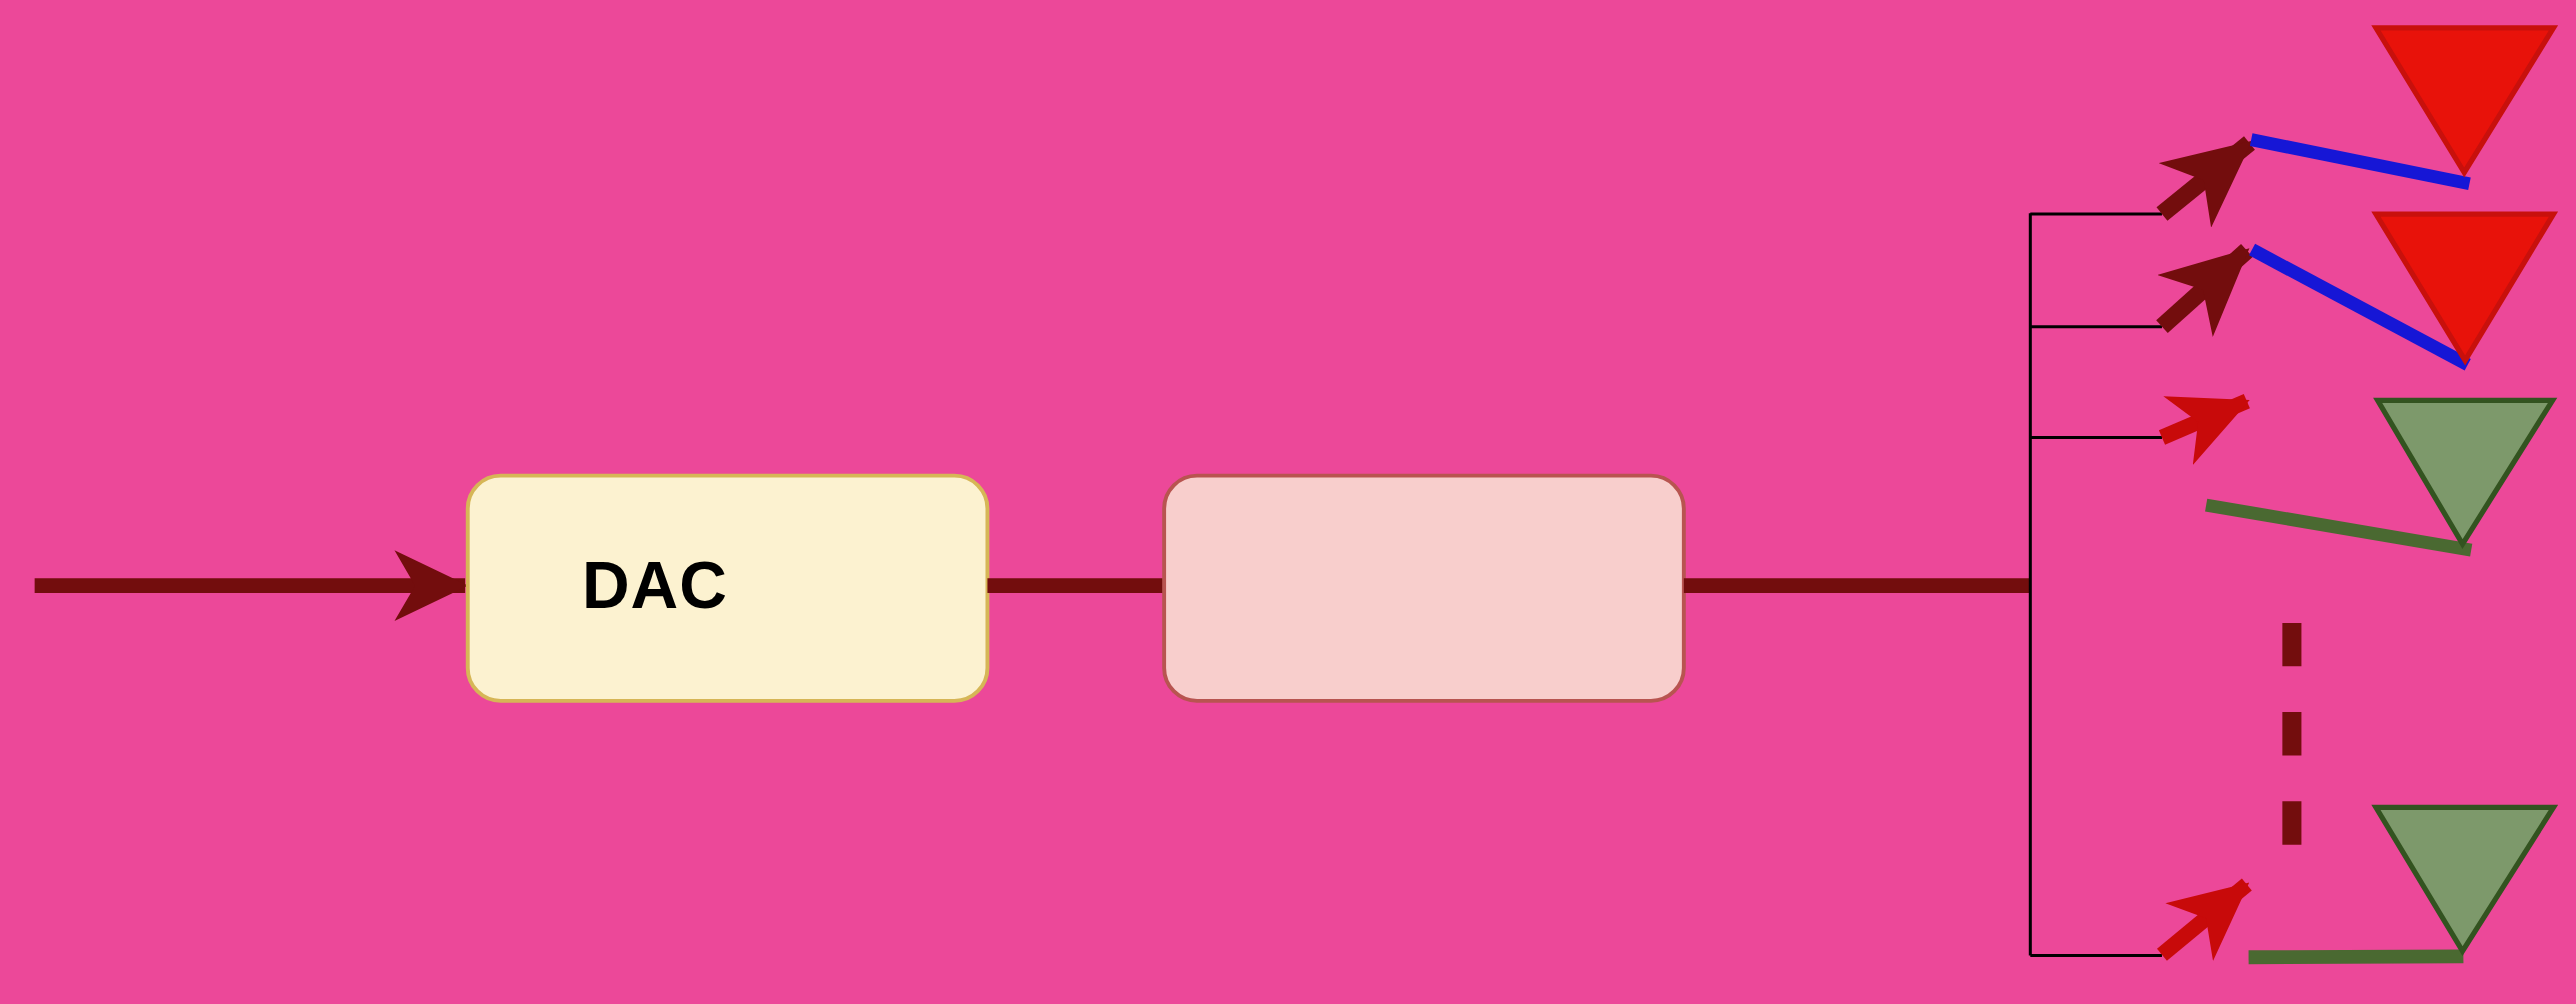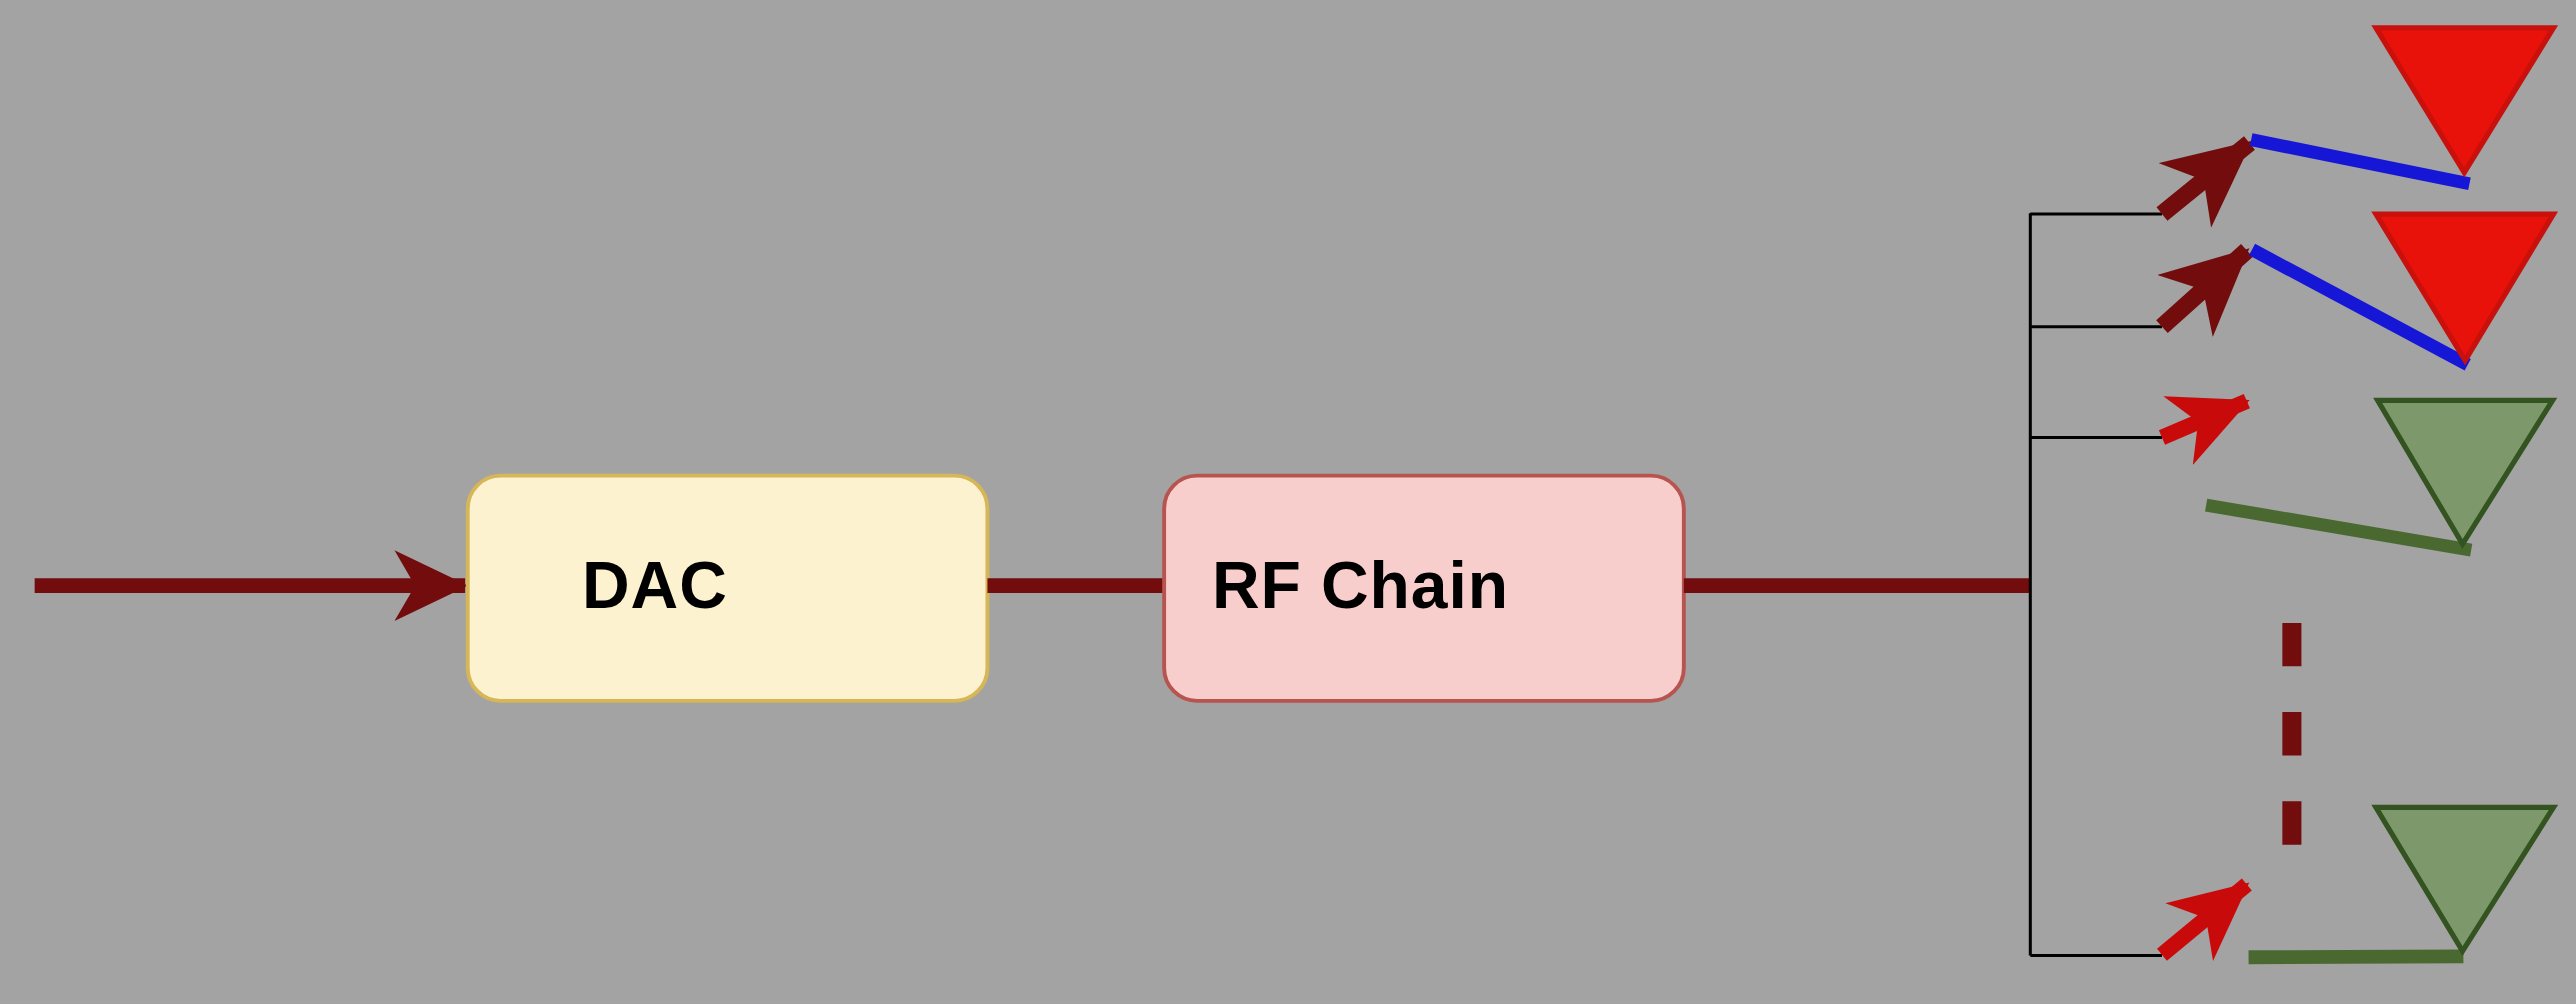--- a/index.html
+++ b/index.html
@@ -1,19 +1,19 @@
 <!DOCTYPE html>
 <html style="font-size:14px"><head>
 <meta charset="utf-8">
 <style>
   html,body{margin:0;padding:0;background:#ffffff;}
   #canvas{
     position:relative;
     width:2576px;height:1005px;
-    background:#a3a3a3;
+    background:#ec4899;
     font-family:"Liberation Sans", sans-serif;
     overflow:hidden;
   }
   #diagram-svg{position:absolute;left:0;top:0;}
   .block-label{
     position:absolute;
     height:69px;
     line-height:69px;
     font-size:66px;
     font-weight:700;
@@ -69,16 +69,15 @@
 
     <polygon points="2743,32 2948,32 2845,199" stroke-width="6" fill="#E8120A" stroke="#C8100C"></polygon>
     <polygon points="2743,247 2948,247 2846,416" stroke-width="6" fill="#E8120A" stroke="#C8100C"></polygon>
     <polygon points="2745,462 2947,462 2843,628" stroke-width="6" fill="#7D996B" stroke="#335320"></polygon>
     <polygon points="2743,932 2948,932 2843,1098" stroke-width="6" fill="#7D996B" stroke="#335320"></polygon>
 
     <line x1="2646" y1="719" x2="2646" y2="978" stroke-width="22" stroke-dasharray="50 53" stroke="#730D0D"></line>
   </svg>
 
   <div id="dac-label" class="block-label">DAC</div>
-  <div id="rf-label" class="block-label">RF Chain</div>
 
 </div>
 
 
 </body></html>

